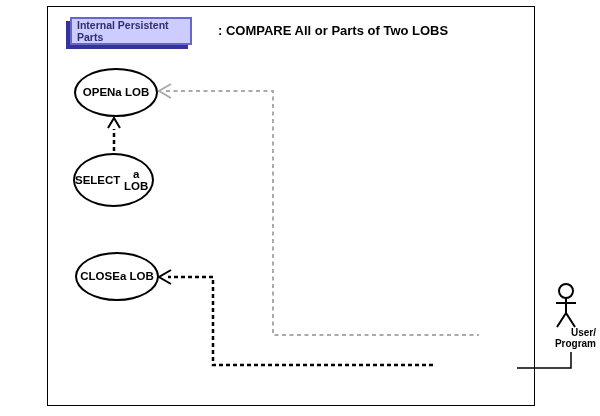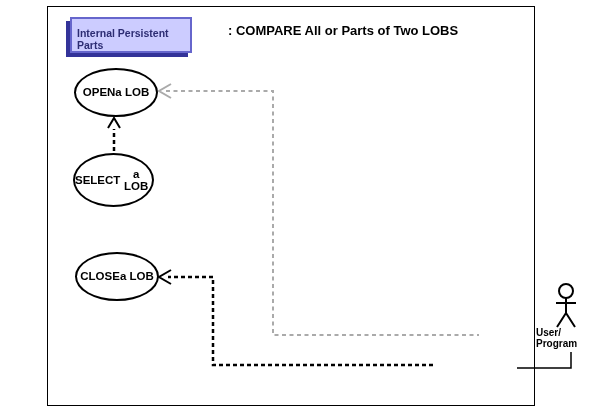--- a/index.html
+++ b/index.html
@@ -21,41 +21,41 @@
   .conn.solid{stroke:var(--line_black,#000);stroke-width:1.5;}
   .actor-glyph{fill:none;stroke:var(--line_black,#000);stroke-width:2;}
   .actor-glyph circle{fill:#fff;}
   .tag{
     position:absolute;left:70px;top:17px;width:113px;height:23px;
     background:var(--tag_fill,#ccccff);
     border:2px solid var(--tag_border,#6666cc);
     box-shadow:-4px 4px 0 0 var(--tag_shadow,#333399);
     color:var(--tag_text,#2d2d73);
     font-size:10.5px;font-weight:bold;line-height:11.5px;
-    padding:9px 0 0 5px;
+    padding:1px 0 0 5px;
   }
   .title{
-    position:absolute;left:228px;top:23px;
+    position:absolute;left:218px;top:23px;
     font-size:13px;font-weight:bold;white-space:nowrap;
   }
   .uc{
     position:absolute;border:2px solid #000;border-radius:50%;background:#fff;
     display:flex;align-items:center;justify-content:center;
     text-align:center;box-sizing:border-box;
   }
   .uc .t{font-weight:bold;font-size:11.5px;line-height:12.5px;}
   .uc .s{font-size:11.5px;line-height:12.5px;font-weight:bold;}
   .uc-open{left:74px;top:68px;width:84px;height:49px;}
   .uc-close{left:73px;top:153px;width:81px;height:54px;}
   .uc-select{left:75px;top:252px;width:84px;height:49px;}
   .uc-compare{left:432px;top:344px;width:86px;height:47px;}
   .uc-compare .t,.uc-compare .s{font-size:10px;line-height:11px;}
   .uc-compare .t .rest{font-weight:normal;}
   .actor-label{
-    position:absolute;left:536px;top:328px;width:60px;text-align:left;
+    position:absolute;left:536px;top:328px;width:60px;text-align:right;
     font-size:10px;font-weight:bold;line-height:10.5px;
   }
 </style>
 </head>
 <body>
 
 <div class="stage">
 
   <div class="frame"></div>
 

